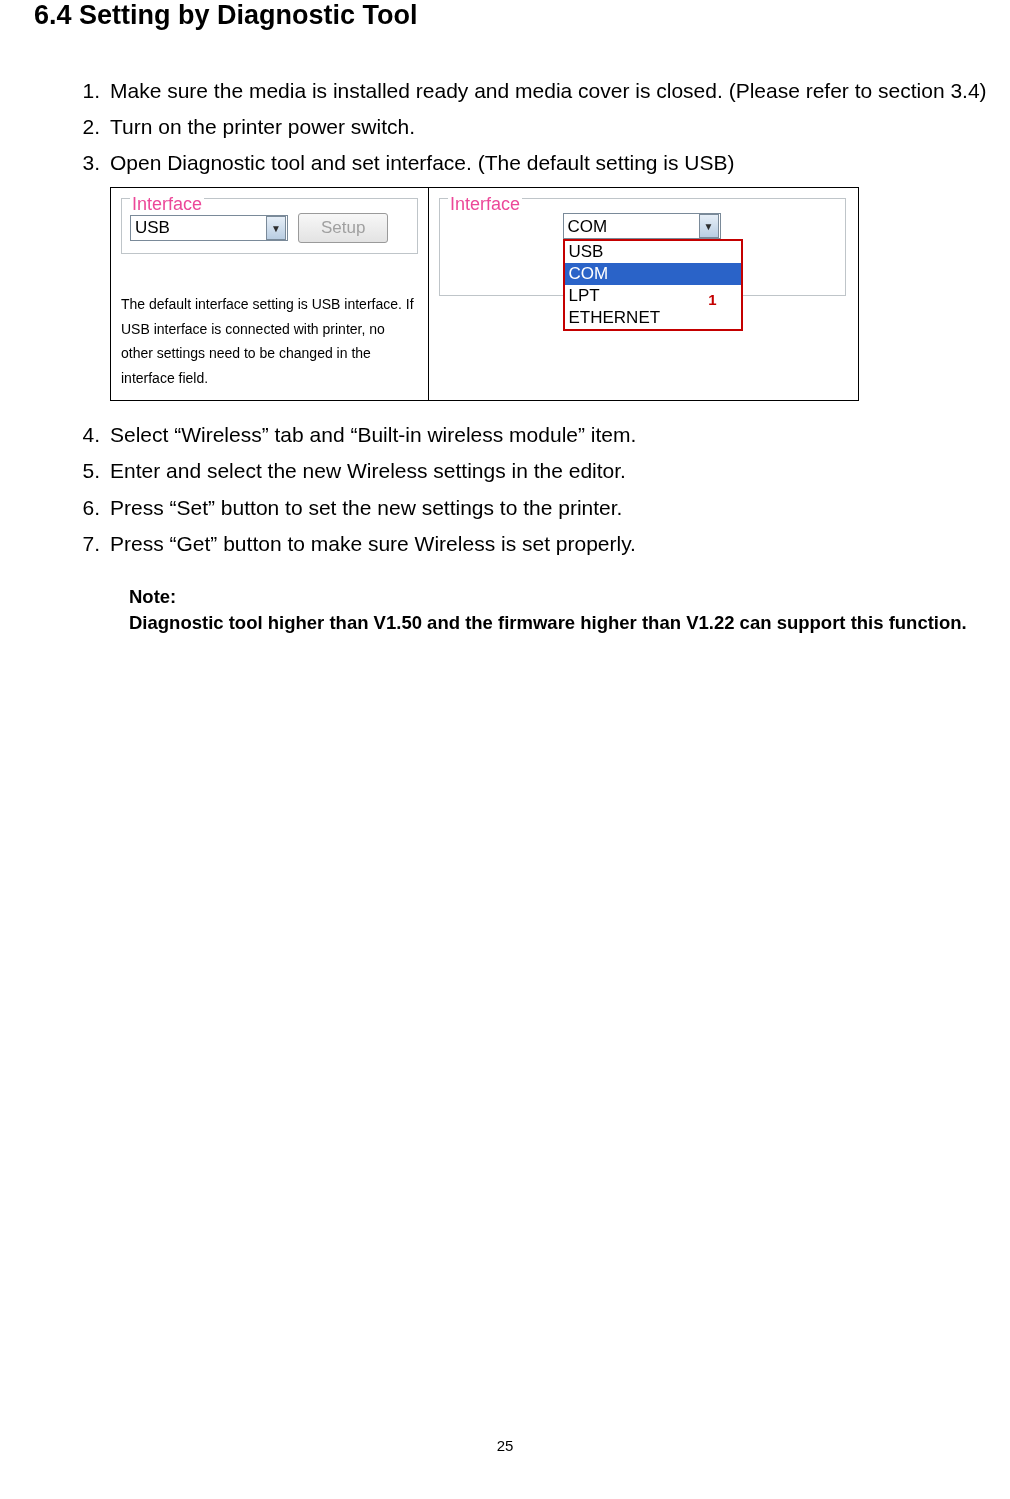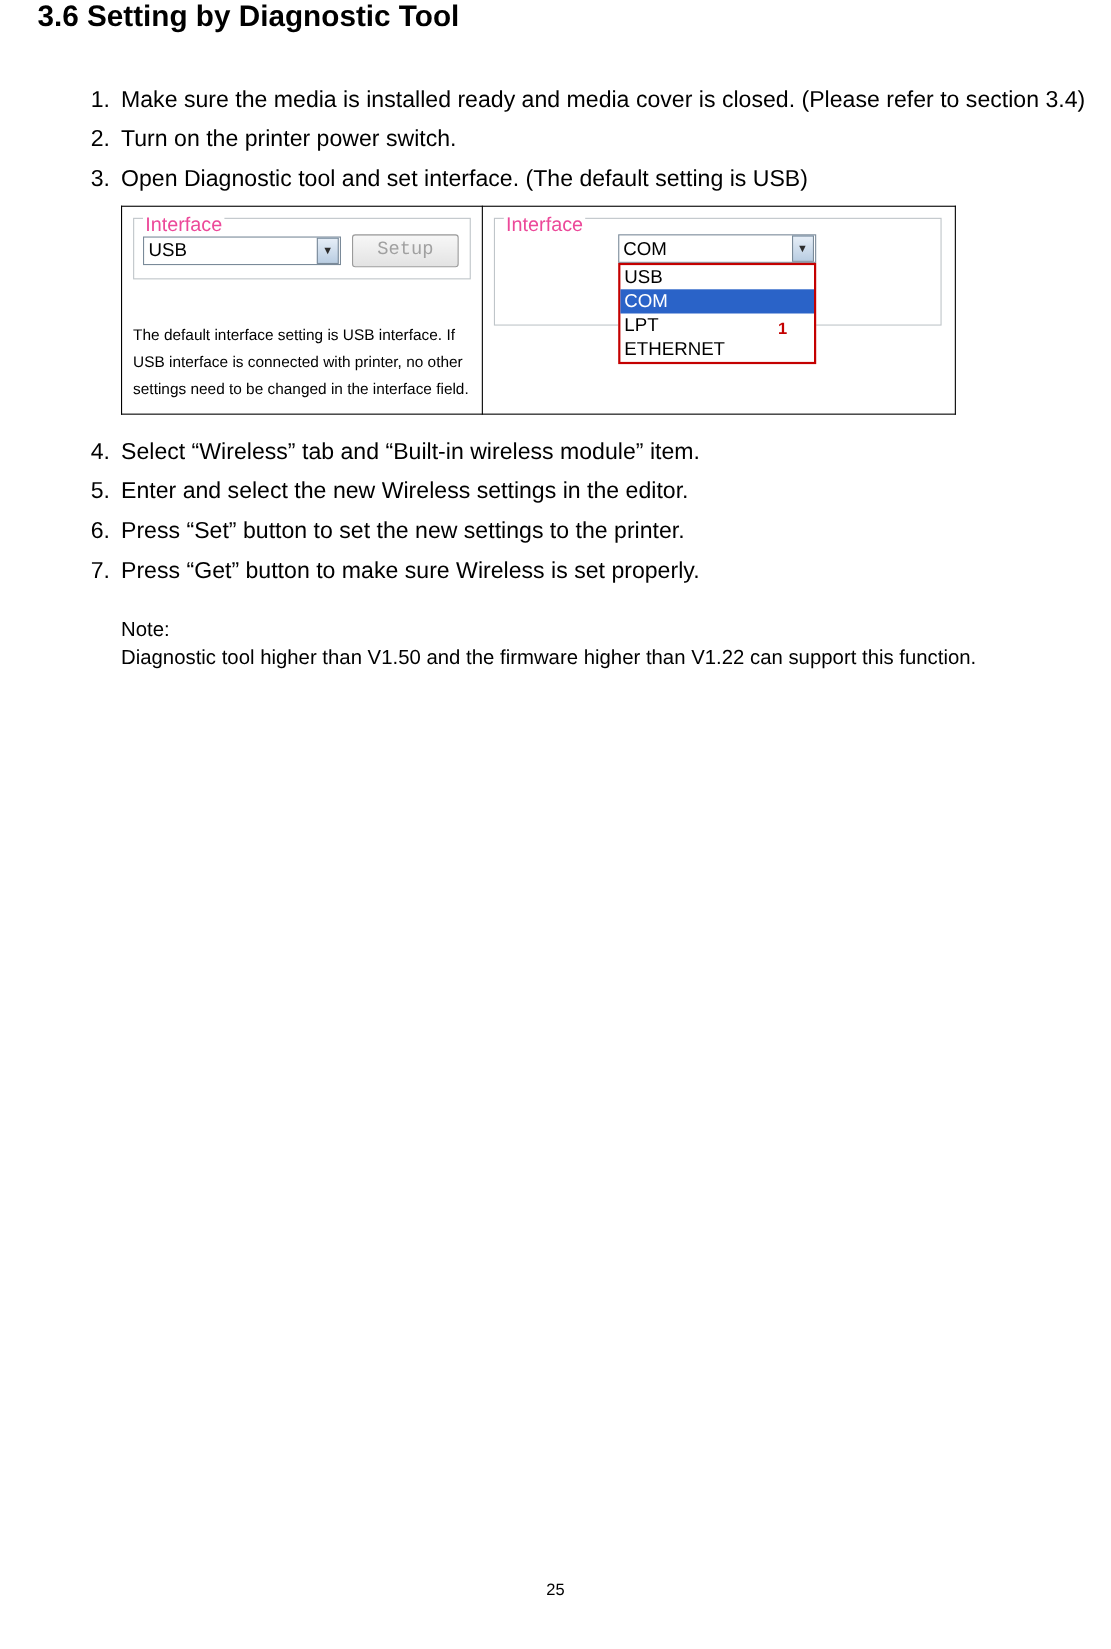--- a/index.html
+++ b/index.html
@@ -79,42 +79,42 @@
       gap: 10px;
     }
     .win-combo {
       display: flex;
       align-items: center;
       background: #fff;
       border: 1px solid #7a8a99;
       font-family: Tahoma, Arial, sans-serif;
       font-size: 17px;
       height: 26px;
-      width: 180px;
+      width: 158px;
       position: relative;
     }
     .win-combo .combo-text {
       padding-left: 4px;
       flex: 1;
       color: #000;
     }
     .win-combo .combo-arrow {
       width: 20px;
       height: 24px;
       margin: 1px;
       background: linear-gradient(#e6eef7, #b9cde2);
       border: 1px solid #7a8a99;
       display: flex;
       align-items: center;
       justify-content: center;
       font-size: 10px;
       color: #2d2d2d;
     }
     .win-button {
-      font-family: Liberation Mono, monospace;
+      font-family: Liberation Sans, sans-serif;
       font-size: 17px;
       height: 30px;
       padding: 0 22px;
       border: 1px solid #9a9a9a;
       background: linear-gradient(#f7f7f7, #e3e3e3);
       border-radius: 3px;
       color: #000;
       display: inline-flex;
       align-items: center;
       position: relative;
@@ -152,41 +152,41 @@
 
     .right-gb-wrap { position: relative; }
 
     .left-explain {
       margin-top: 38px;
       font-size: 14px;
       line-height: 1.75;
     }
 
     .note-block {
-      margin-left: 34px;
+      margin-left: 53px;
       margin-top: 22px;
       font-size: 18.5px;
-      font-weight: normal;
+      font-weight: bold;
       line-height: 1.4;
       max-width: 850px;
     }
 
     .page-number {
       position: absolute;
       bottom: 45px;
       left: 0;
       width: 100%;
       text-align: center;
       font-size: 15px;
     }
   </style>
 </head>
 <body>
 
-<div class="title">3.6   Setting by Diagnostic Tool</div>
+<div class="title">6.4   Setting by Diagnostic Tool</div>
 
 <div class="content">
 
   <div class="list-row">
     <div class="num">1.</div>
     <div class="txt">Make sure the media is installed ready and media cover is closed. (Please refer to section 3.4)</div>
   </div>
   <div class="list-row">
     <div class="num">2.</div>
     <div class="txt">Turn on the printer power switch.</div>

